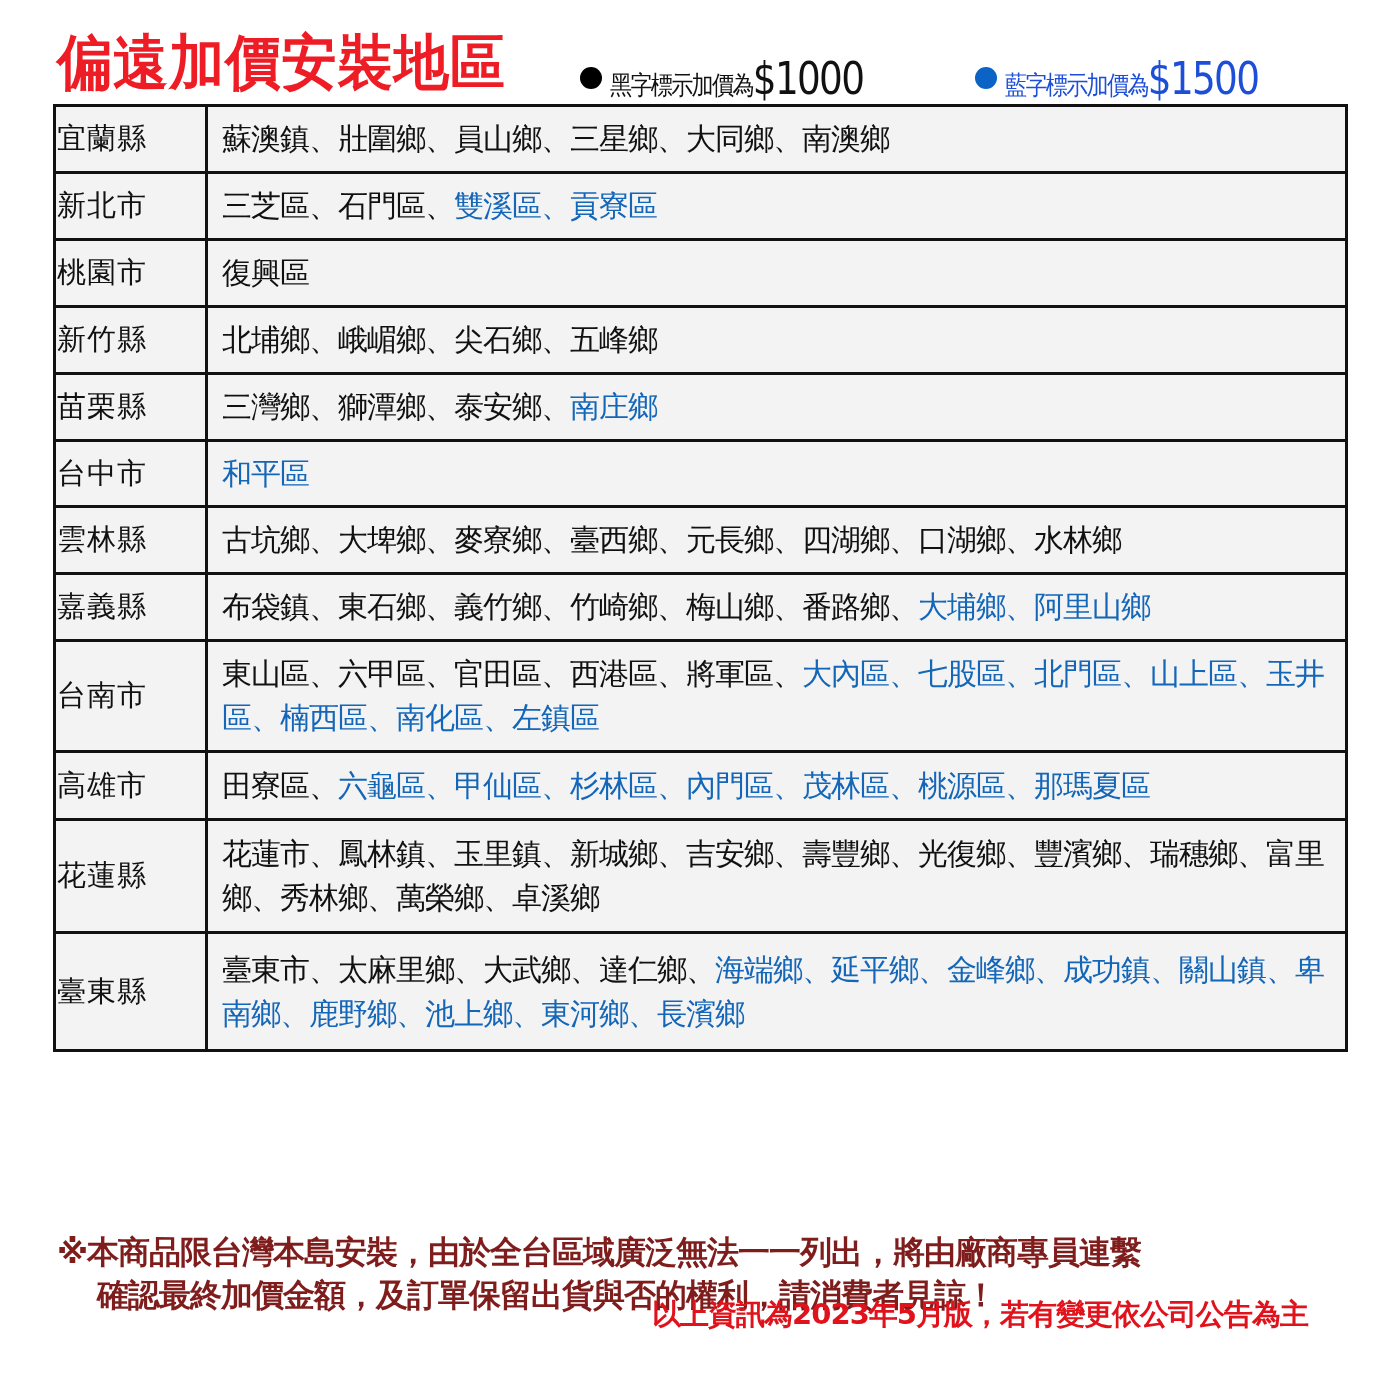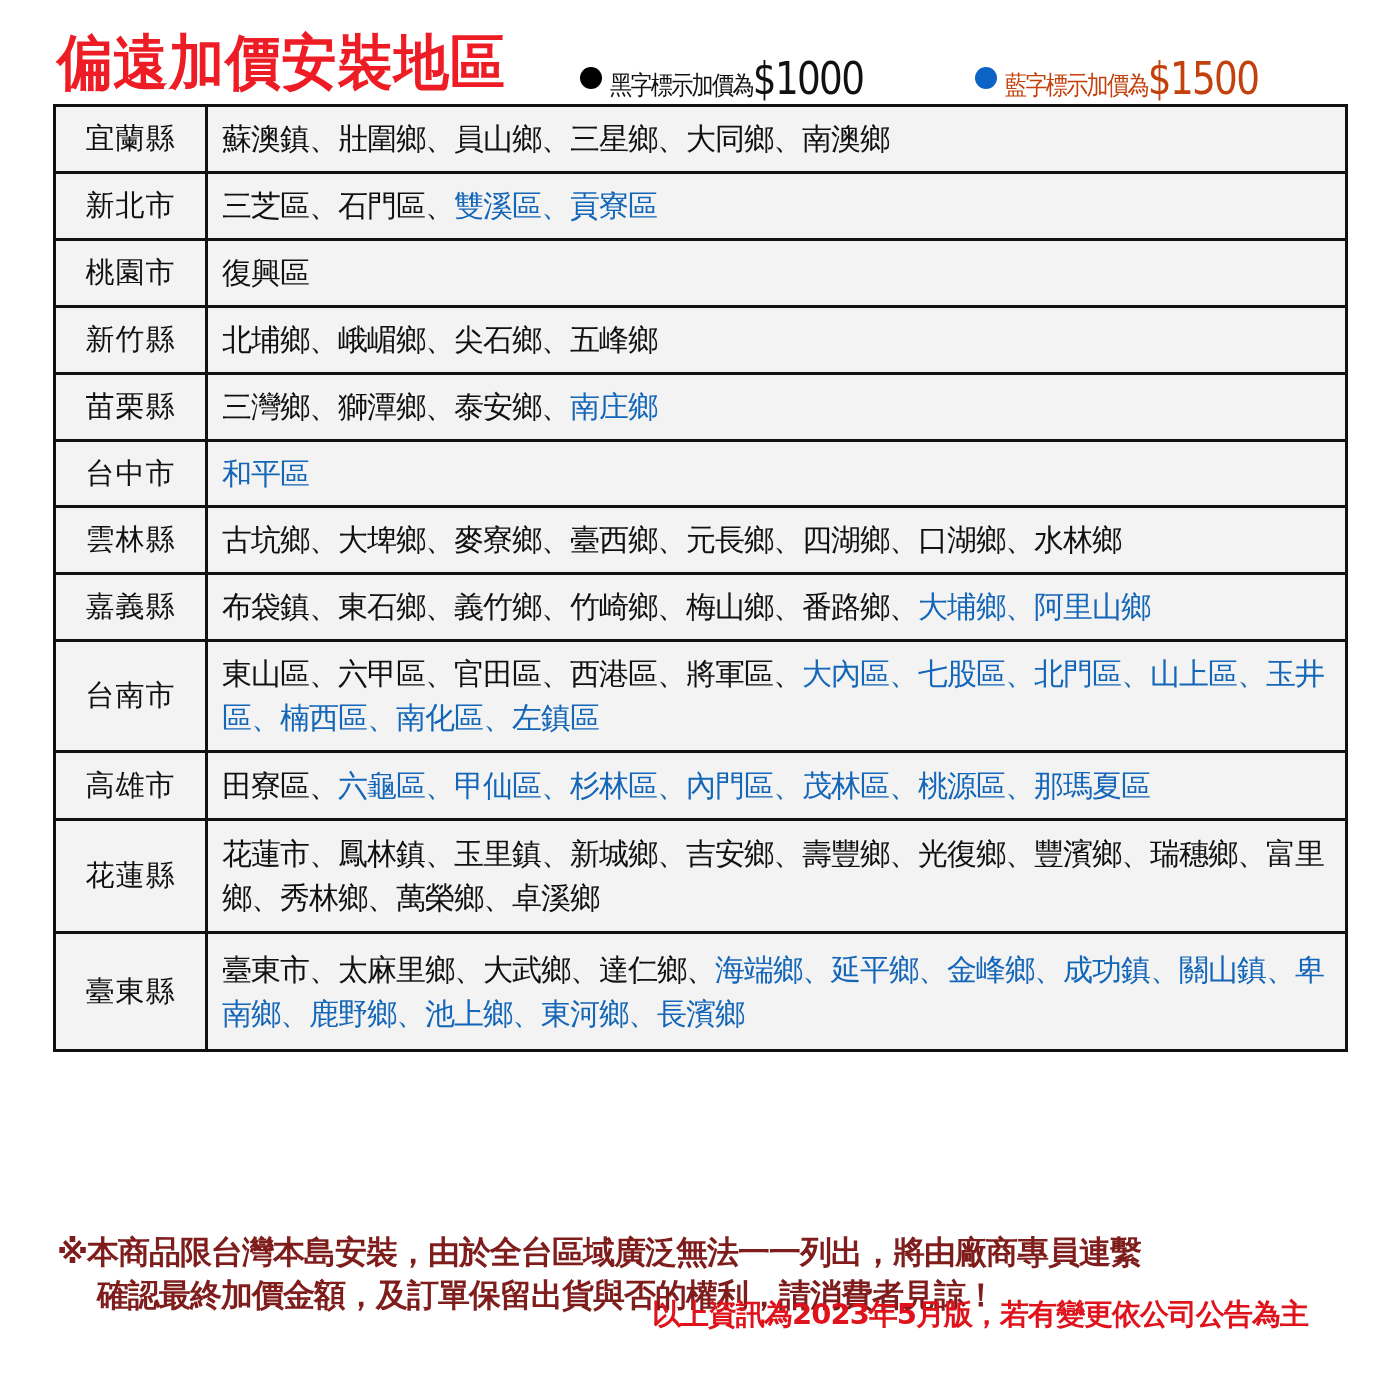--- a/index.html
+++ b/index.html
@@ -2,30 +2,30 @@
 <html><head>
 <meta charset="utf-8">
 <style>
   html, body { margin:0; padding:0; }
   body { width:1400px; height:1400px; background:#ffffff; position:relative; overflow:hidden;
          font-family:"DejaVu Sans","Liberation Sans",sans-serif; color:#111; }
   .title { position:absolute; left:57px; top:22px; font-size:60px; font-weight:bold; color:#ee1c25;
            letter-spacing:1px; line-height:80px; transform:scaleX(0.92); transform-origin:left center; }
   .legend { position:absolute; top:52px; height:52px; display:flex; align-items:center; }
   .legend.black { left:580px; color:#111; }
-  .legend.blue { left:975px; color:#c2410c; }
+  .legend.blue { left:975px; color:#1d4ed8; }
   .legend .dot { width:22px; height:22px; border-radius:50%; margin-right:8px; display:inline-block; }
   .legend.black .dot { background:#000; }
   .legend.blue .dot { background:#0b63c5; }
   .legend .txt { font-size:26px; letter-spacing:-2px; transform:scaleX(0.85); transform-origin:left center; display:inline-block; white-space:nowrap; }
   .legend .amt { font-size:44px; }
   table.areas { position:absolute; left:53px; top:104px; width:1295px; border-collapse:collapse;
                 border:3px solid #000; background:#f3f3f3; }
   table.areas td { border:3px solid #111; vertical-align:middle; }
-  td.county { width:147px; text-align:center; font-size:29px; letter-spacing:1px; }
+  td.county { width:147px; text-align:left; font-size:29px; letter-spacing:1px; }
   td.towns { padding:0 0 0 14px; font-size:30px; line-height:44px; letter-spacing:-1px; white-space:normal; }
   .t-black { color:#111; }
   .t-blue { color:#1466b8; }
   .note { position:absolute; left:57px; top:1230px; font-size:32px; font-weight:bold; line-height:45px; color:#7f1d1d; letter-spacing:-1px; }
   .note .l2 { padding-left:40px; display:block;font-family:Liberation Mono, monospace; }
   .version { position:absolute; right:92px; top:1295px; font-size:29px; font-weight:bold; color:#e0121b; letter-spacing:-1px; }
 </style>
 </head>
 <body>
 

